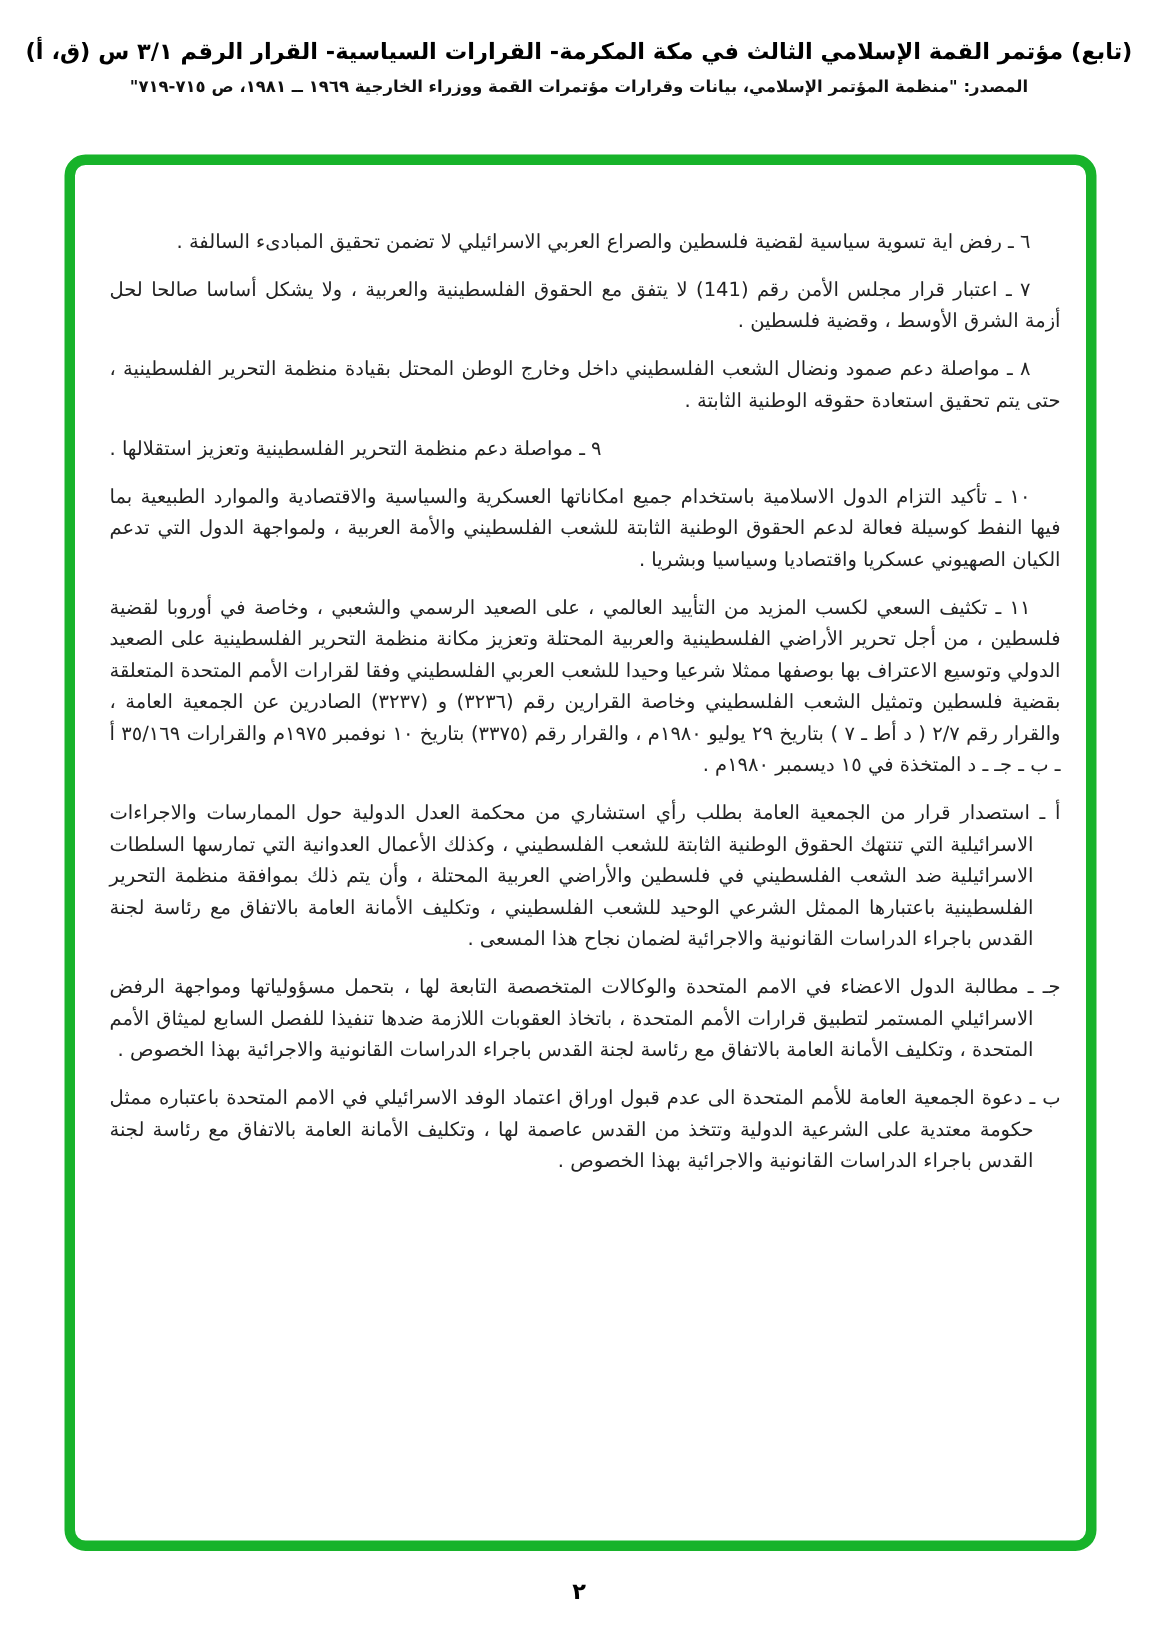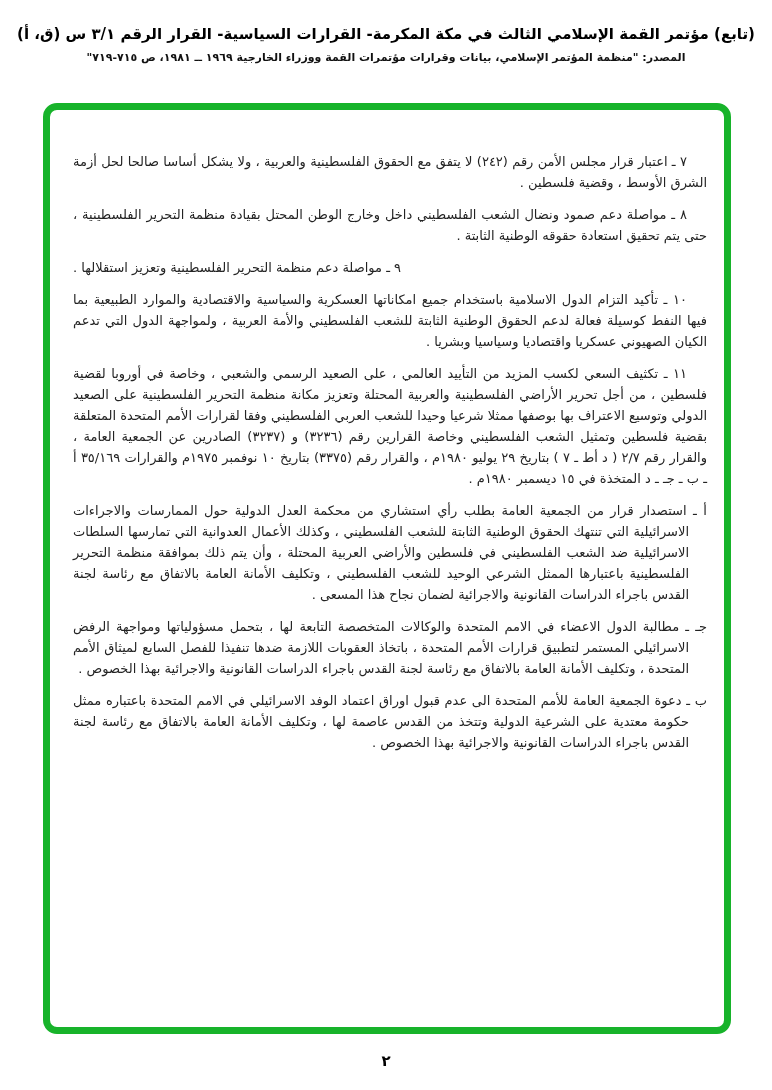--- a/index.html
+++ b/index.html
@@ -80,21 +80,22 @@
 <div class="page">
 
   <div class="header">
     <div class="doc-title">(تابع) مؤتمر القمة الإسلامي الثالث في مكة المكرمة- القرارات السياسية- القرار الرقم ٣/١ س (ق، أ)</div>
     <div class="doc-source">المصدر: "منظمة المؤتمر الإسلامي، بيانات وقرارات مؤتمرات القمة ووزراء الخارجية ١٩٦٩ ــ ١٩٨١، ص ٧١٥-٧١٩"</div>
   </div>
 
   <div class="highlight-box"></div>
 
   <div class="doc-body">
-    <p class="para-num">٧ ـ اعتبار قرار مجلس الأمن رقم (٢٤٢) لا يتفق مع الحقوق الفلسطينية والعربية ، ولا يشكل أساسا صالحا لحل أزمة الشرق الأوسط ، وقضية فلسطين .</p>
+    <p class="para-num">٦ ـ رفض اية تسوية سياسية لقضية فلسطين والصراع العربي الاسرائيلي لا تضمن تحقيق المبادىء السالفة .</p>
+    <p class="para-num">٧ ـ اعتبار قرار مجلس الأمن رقم (141) لا يتفق مع الحقوق الفلسطينية والعربية ، ولا يشكل أساسا صالحا لحل أزمة الشرق الأوسط ، وقضية فلسطين .</p>
     <p class="para-num">٨ ـ مواصلة دعم صمود ونضال الشعب الفلسطيني داخل وخارج الوطن المحتل بقيادة منظمة التحرير الفلسطينية ، حتى يتم تحقيق استعادة حقوقه الوطنية الثابتة .</p>
     <p class="para-single">٩ ـ مواصلة دعم منظمة التحرير الفلسطينية وتعزيز استقلالها .</p>
     <p class="para-num">١٠ ـ تأكيد التزام الدول الاسلامية باستخدام جميع امكاناتها العسكرية والسياسية والاقتصادية والموارد الطبيعية بما فيها النفط كوسيلة فعالة لدعم الحقوق الوطنية الثابتة للشعب الفلسطيني والأمة العربية ، ولمواجهة الدول التي تدعم الكيان الصهيوني عسكريا واقتصاديا وسياسيا وبشريا .</p>
     <p class="para-num">١١ ـ تكثيف السعي لكسب المزيد من التأييد العالمي ، على الصعيد الرسمي والشعبي ، وخاصة في أوروبا لقضية فلسطين ، من أجل تحرير الأراضي الفلسطينية والعربية المحتلة وتعزيز مكانة منظمة التحرير الفلسطينية على الصعيد الدولي وتوسيع الاعتراف بها بوصفها ممثلا شرعيا وحيدا للشعب العربي الفلسطيني وفقا لقرارات الأمم المتحدة المتعلقة بقضية فلسطين وتمثيل الشعب الفلسطيني وخاصة القرارين رقم (٣٢٣٦) و (٣٢٣٧) الصادرين عن الجمعية العامة ، والقرار رقم ٢/٧ ( د أط ـ ٧ ) بتاريخ ٢٩ يوليو ١٩٨٠م ، والقرار رقم (٣٣٧٥) بتاريخ ١٠ نوفمبر ١٩٧٥م والقرارات ٣٥/١٦٩ أ ـ ب ـ جـ ـ د المتخذة في ١٥ ديسمبر ١٩٨٠م .</p>
     <p class="para-hang">أ ـ استصدار قرار من الجمعية العامة بطلب رأي استشاري من محكمة العدل الدولية حول الممارسات والاجراءات الاسرائيلية التي تنتهك الحقوق الوطنية الثابتة للشعب الفلسطيني ، وكذلك الأعمال العدوانية التي تمارسها السلطات الاسرائيلية ضد الشعب الفلسطيني في فلسطين والأراضي العربية المحتلة ، وأن يتم ذلك بموافقة منظمة التحرير الفلسطينية باعتبارها الممثل الشرعي الوحيد للشعب الفلسطيني ، وتكليف الأمانة العامة بالاتفاق مع رئاسة لجنة القدس باجراء الدراسات القانونية والاجرائية لضمان نجاح هذا المسعى .</p>
     <p class="para-hang">جـ ـ مطالبة الدول الاعضاء في الامم المتحدة والوكالات المتخصصة التابعة لها ، بتحمل مسؤولياتها ومواجهة الرفض الاسرائيلي المستمر لتطبيق قرارات الأمم المتحدة ، باتخاذ العقوبات اللازمة ضدها تنفيذا للفصل السابع لميثاق الأمم المتحدة ، وتكليف الأمانة العامة بالاتفاق مع رئاسة لجنة القدس باجراء الدراسات القانونية والاجرائية بهذا الخصوص .</p>
     <p class="para-hang">ب ـ دعوة الجمعية العامة للأمم المتحدة الى عدم قبول اوراق اعتماد الوفد الاسرائيلي في الامم المتحدة باعتباره ممثل حكومة معتدية على الشرعية الدولية وتتخذ من القدس عاصمة لها ، وتكليف الأمانة العامة بالاتفاق مع رئاسة لجنة القدس باجراء الدراسات القانونية والاجرائية بهذا الخصوص .</p>
   </div>
 
   <div class="page-number">٢</div>

